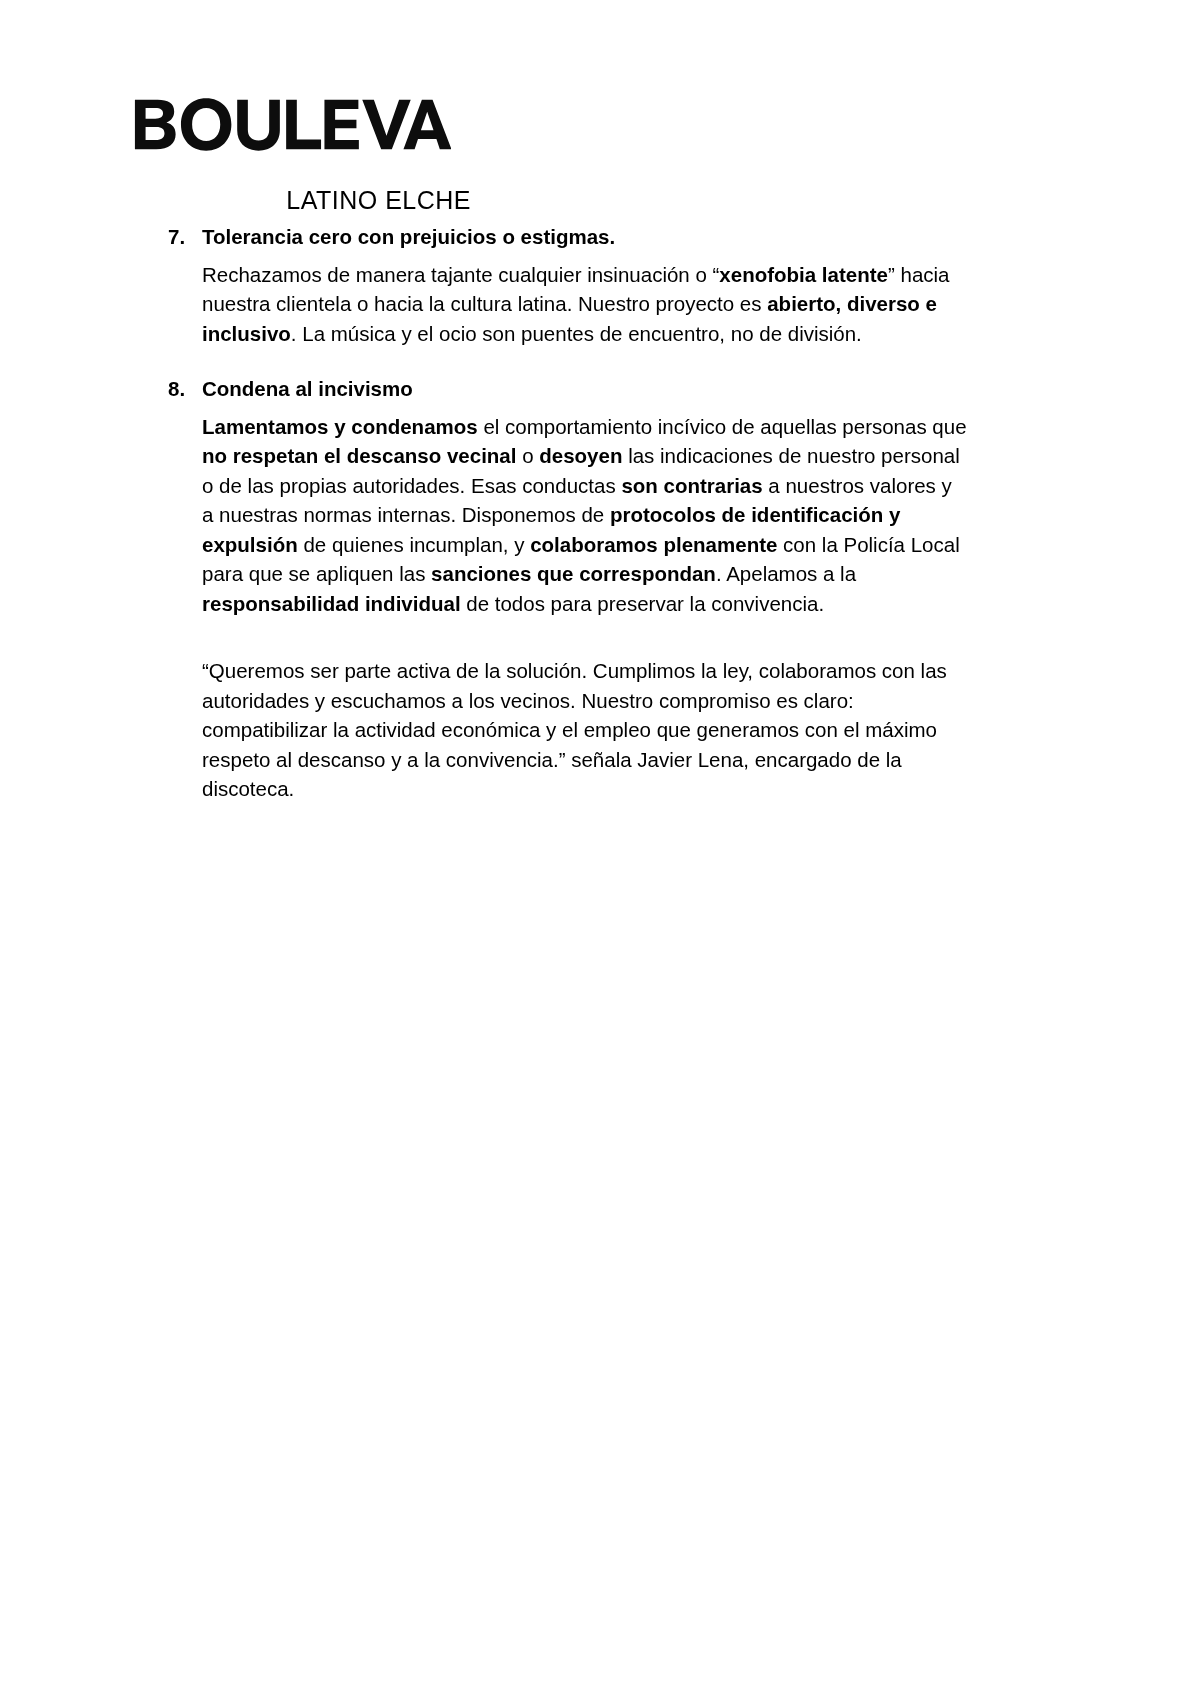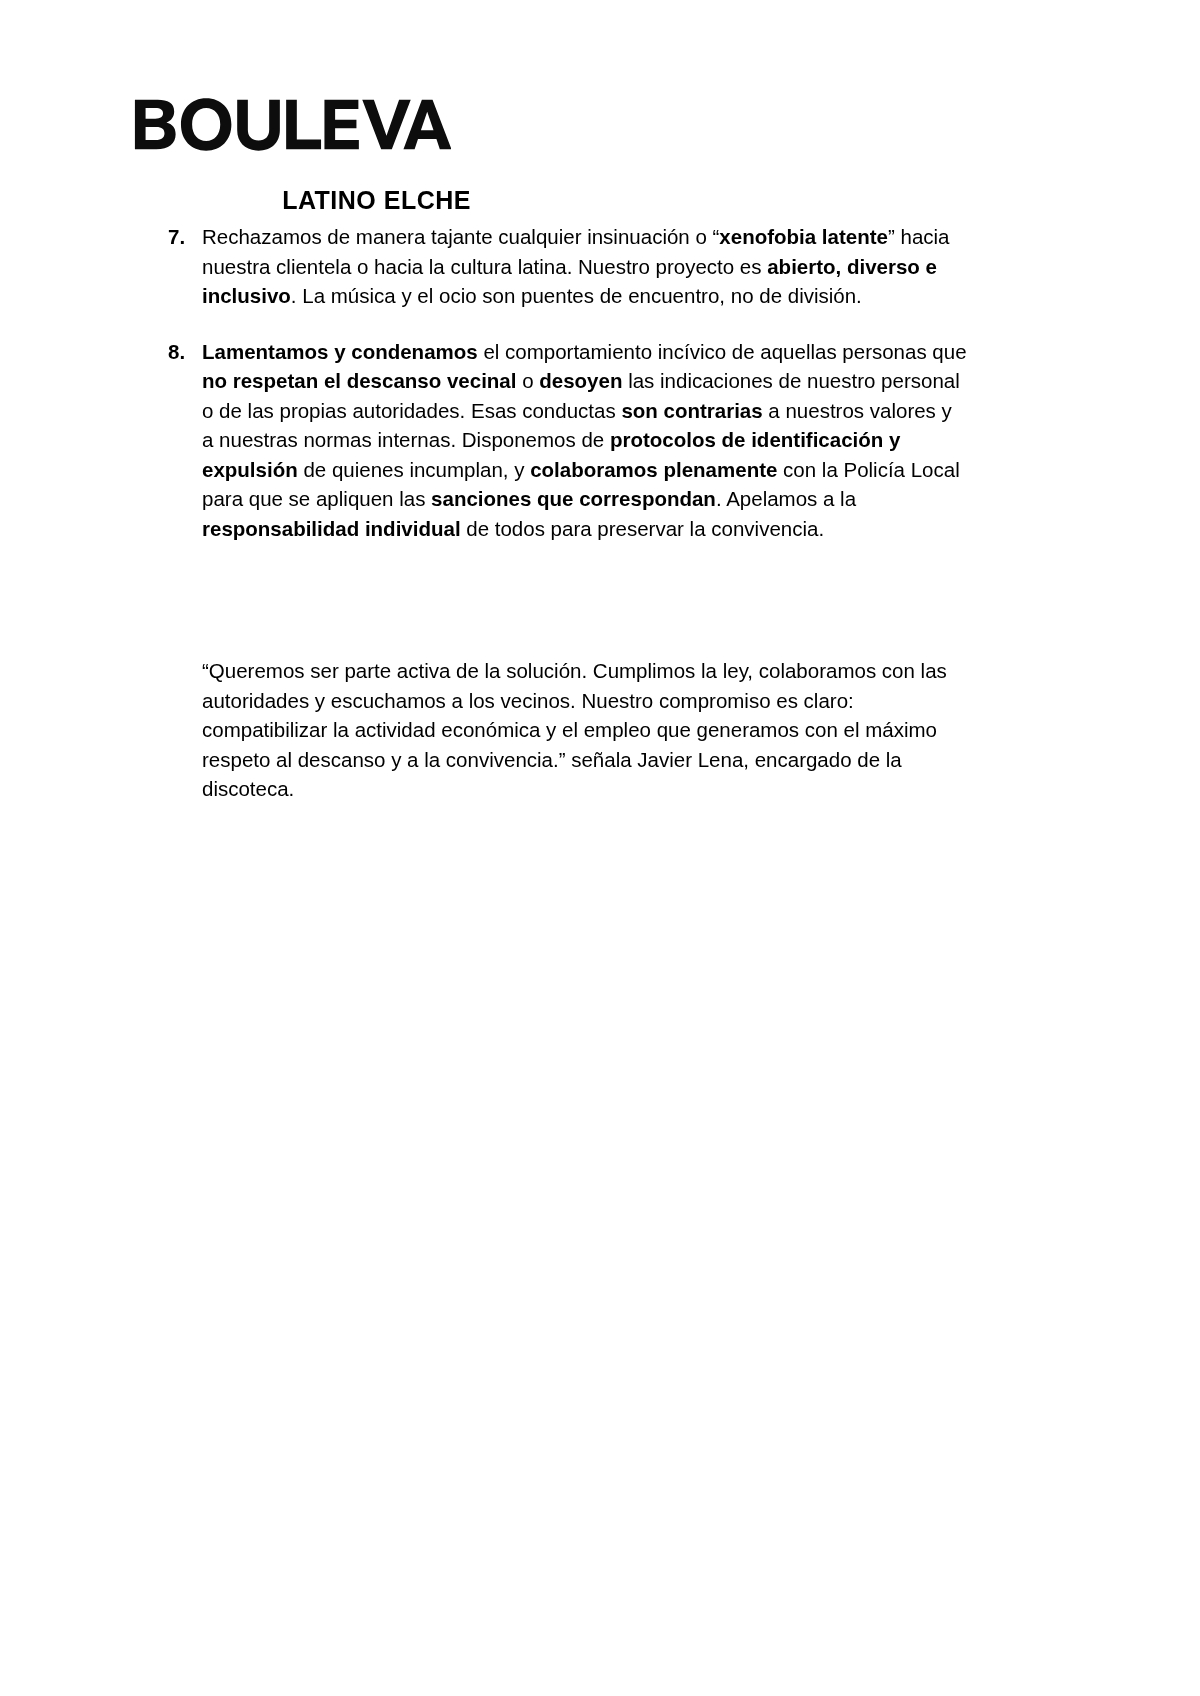--- a/index.html
+++ b/index.html
@@ -34,21 +34,21 @@
     display: block;
     width: 320px;
     height: auto;
   }
   .logo-sub {
     display: block;
     margin-top: 1px;
     text-align: right;
     padding-right: 0px;
     font-family: "Liberation Sans", sans-serif;
-    font-weight: 700;
+    font-weight: 400;
     font-size: 25px;
     letter-spacing: 0.5px;
     color: #000000;
     line-height: 1;
   }
 
   
   .content {
     position: absolute;
     left: 0;
@@ -89,20 +89,21 @@
   }
 
   .item-title {
     font-weight: 700;
     display: block;
   }
 
   .para {
     display: block;
     font-weight: 400;
+    margin-top: 8px;
   }
 
   b, strong { font-weight: 700; }
 
   .quote-block {
     position: absolute;
     left: 202px;
     top: 434px;
     width: 760px;
     font-size: 20.5px;
@@ -146,27 +147,29 @@
     </svg>
     <span class="logo-sub">LATINO ELCHE</span>
   </div>
 
   <div class="content">
     <ol class="numbered">
 
       <li class="item">
         <span class="marker">7.</span>
         <div class="item-body">
+          <span class="item-title">Tolerancia cero con prejuicios o estigmas.</span>
           <span class="para"> Rechazamos de manera tajante cualquier insinuación o “<b>xenofobia latente</b>” hacia nuestra clientela o hacia la cultura latina. Nuestro proyecto es <b>abierto, diverso e inclusivo</b>. La música y el ocio son puentes de encuentro, no de división.</span>
         </div>
       </li>
 
       <li class="item">
         <span class="marker">8.</span>
         <div class="item-body">
+          <span class="item-title">Condena al incivismo</span>
           <span class="para"><b>Lamentamos y condenamos</b> el comportamiento incívico de aquellas personas que <b>no respetan el descanso vecinal</b> o <b>desoyen</b> las indicaciones de nuestro personal o de las propias autoridades. Esas conductas <b>son contrarias</b> a nuestros valores y a nuestras normas internas. Disponemos de <b>protocolos de identificación y expulsión</b> de quienes incumplan, y <b>colaboramos plenamente</b> con la Policía Local para que se apliquen las <b>sanciones que correspondan</b>. Apelamos a la <b>responsabilidad individual</b> de todos para preservar la convivencia.</span>
         </div>
       </li>
 
     </ol>
 
     <div class="quote-block">“Queremos ser parte activa de la solución. Cumplimos la ley, colaboramos con las autoridades y escuchamos a los vecinos. Nuestro compromiso es claro: compatibilizar la actividad económica y el empleo que generamos con el máximo respeto al descanso y a la convivencia.” señala Javier Lena, encargado de la discoteca.</div>
   </div>
 
 </div>

